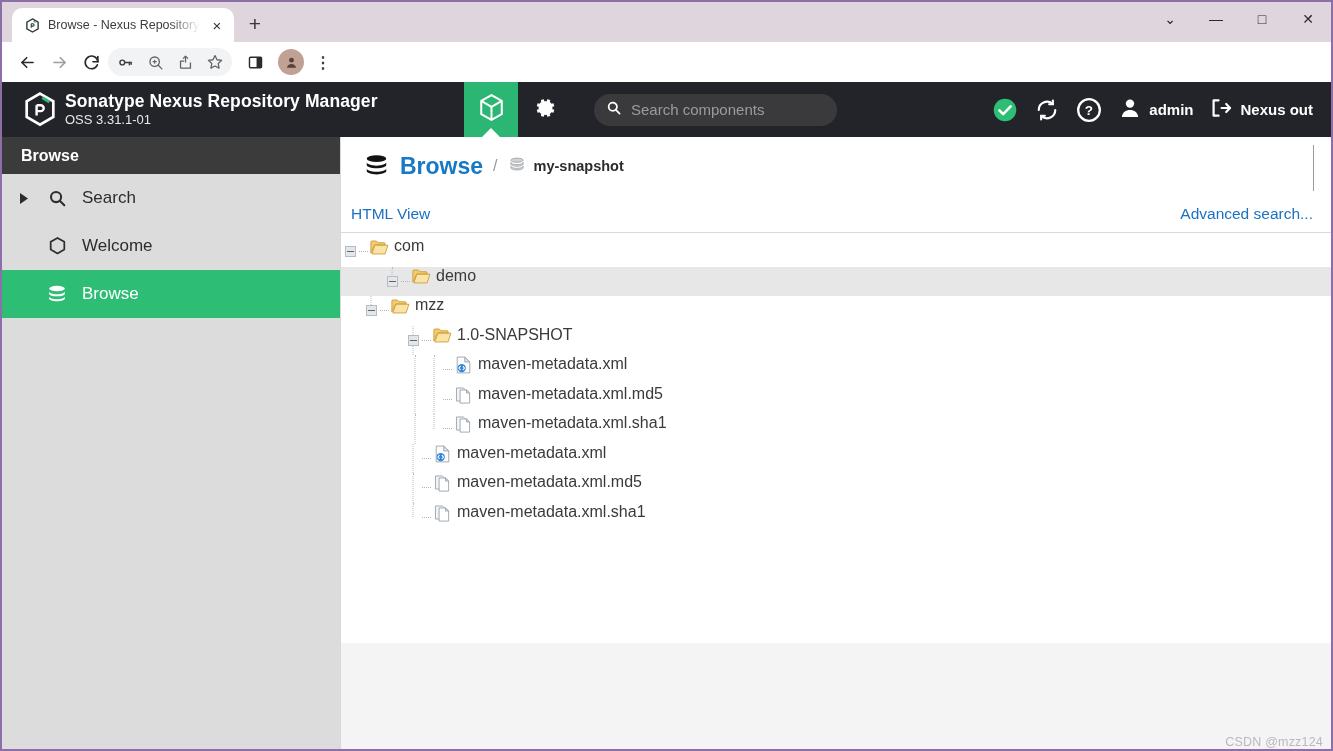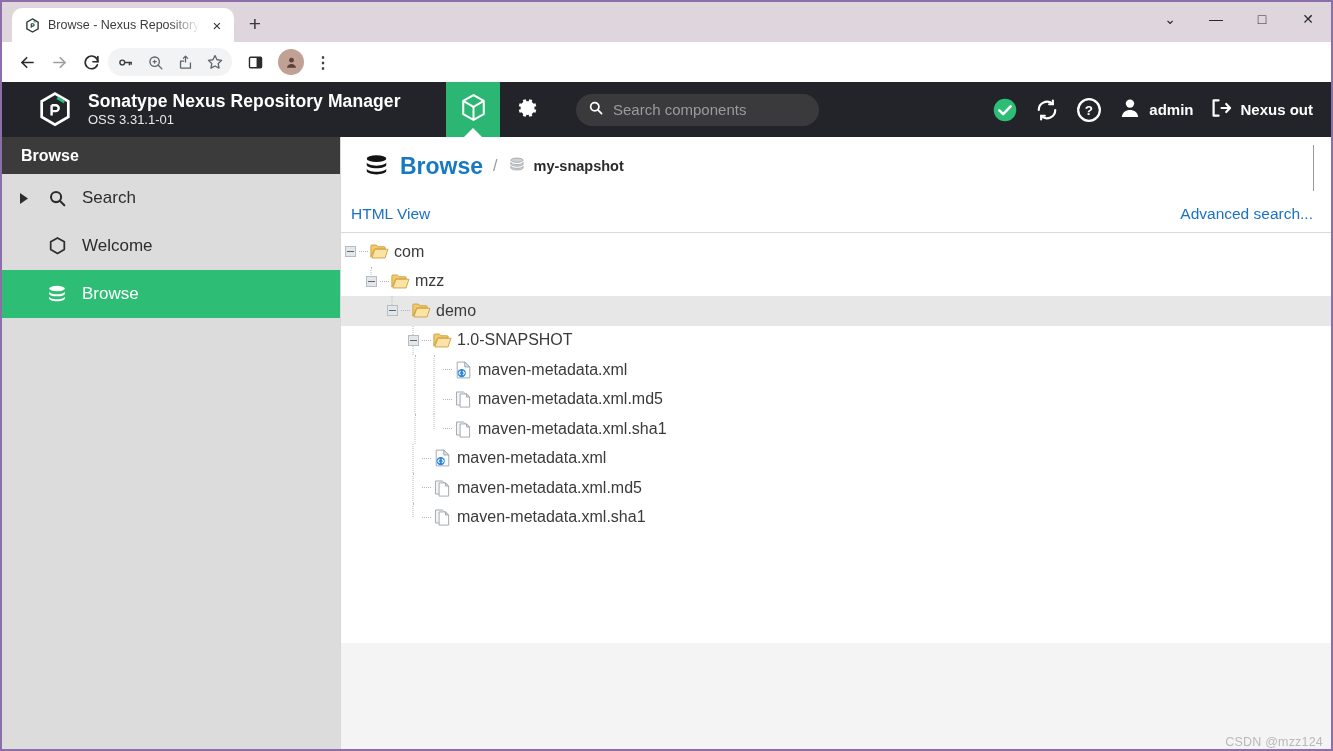--- a/index.html
+++ b/index.html
@@ -115,22 +115,23 @@
   .app { position: relative; height: 671px; background: #f4f4f4; }
 
   .nx-header {
     height: 55px;
     background: #23242a;
     display: flex; align-items: stretch;
     position: relative;
   }
   .nx-brand {
     display: flex; align-items: center;
-    padding-left: 36px; gap: 16px;
+    padding-left: 3px; gap: 8px;
     width: 444px;
+    margin-left: 18px;
   }
   .nx-logo { width: 34px; height: 38px; flex: 0 0 34px; }
   .nx-brand-text { display: flex; flex-direction: column; justify-content: center; }
   .nx-title { color: #fff; font-size: 17.5px; font-weight: bold; line-height: 20px; letter-spacing: .1px; }
   .nx-ver { color: #e8e8e8; font-size: 13px; line-height: 17px; }
 
   .nx-tabbtn {
     width: 54px;
     display: flex; align-items: center; justify-content: center;
     cursor: pointer; position: relative;
@@ -229,21 +230,21 @@
 
   .nx-tree {
     flex: 1 1 auto;
     background: #fff;
     padding-top: 4px;
     overflow: hidden;
     position: relative;
   }
   .tree-row {
     height: 29.5px;
-    display: flex; align-items: center;
+    display: flex; 
     font-size: 16px; color: #333;
     cursor: pointer;
     white-space: nowrap;
   }
   .tree-row.selected { background: #e7e7e7; }
   .tree-indent { flex: 0 0 auto; height: 100%; position: relative; }
   .tree-toggle {
     flex: 0 0 18px; width: 18px; height: 100%;
     display: flex; align-items: center; justify-content: center;
     position: relative;
@@ -560,54 +561,54 @@
                 <i></i>
               </span>
               <span class="tree-icon">
                 <svg width="19" height="17" viewBox="0 0 22 19">
                   <path d="M1 3.2a1.2 1.2 0 0 1 1.2-1.2h5.2l1.8 2h7.1a1.2 1.2 0 0 1 1.2 1.2v1.4H5.4L1 16z" fill="#f5ca6a" stroke="#c99b36" stroke-width="1"></path>
                   <path d="M5.6 6.9h15.2L17.4 17H2.2z" fill="#fbe3a6" stroke="#c99b36" stroke-width="1"></path>
                 </svg>
               </span>
               <span class="tree-label">com</span>
             </div>
-            <div class="tree-row">
+            <div class="tree-row selected">
+              <span class="tree-indent" style="width: 21px;"></span>
               <span class="tree-indent" style="width: 21px;"></span>
               <span class="tree-toggle">
                 <i class="tree-vline half-top"></i>
                 <span class="toggle-box"></span>
               </span>
               <span class="tree-dash">
                 <i></i>
               </span>
               <span class="tree-icon">
                 <svg width="19" height="17" viewBox="0 0 22 19">
                   <path d="M1 3.2a1.2 1.2 0 0 1 1.2-1.2h5.2l1.8 2h7.1a1.2 1.2 0 0 1 1.2 1.2v1.4H5.4L1 16z" fill="#f5ca6a" stroke="#c99b36" stroke-width="1"></path>
                   <path d="M5.6 6.9h15.2L17.4 17H2.2z" fill="#fbe3a6" stroke="#c99b36" stroke-width="1"></path>
                 </svg>
               </span>
-              <span class="tree-label">mzz</span>
-            </div>
-            <div class="tree-row selected">
-              <span class="tree-indent" style="width: 21px;"></span>
+              <span class="tree-label">demo</span>
+            </div>
+            <div class="tree-row">
               <span class="tree-indent" style="width: 21px;"></span>
               <span class="tree-toggle">
                 <i class="tree-vline half-top"></i>
                 <span class="toggle-box"></span>
               </span>
               <span class="tree-dash">
                 <i></i>
               </span>
               <span class="tree-icon">
                 <svg width="19" height="17" viewBox="0 0 22 19">
                   <path d="M1 3.2a1.2 1.2 0 0 1 1.2-1.2h5.2l1.8 2h7.1a1.2 1.2 0 0 1 1.2 1.2v1.4H5.4L1 16z" fill="#f5ca6a" stroke="#c99b36" stroke-width="1"></path>
                   <path d="M5.6 6.9h15.2L17.4 17H2.2z" fill="#fbe3a6" stroke="#c99b36" stroke-width="1"></path>
                 </svg>
               </span>
-              <span class="tree-label">demo</span>
+              <span class="tree-label">mzz</span>
             </div>
             <div class="tree-row">
               <span class="tree-indent" style="width: 21px;"></span>
               <span class="tree-indent" style="width: 21px;"></span>
               <span class="tree-indent" style="width: 21px;"></span>
               <span class="tree-toggle">
                 <i class="tree-vline"></i>
                 <span class="toggle-box"></span>
               </span>
               <span class="tree-dash">

